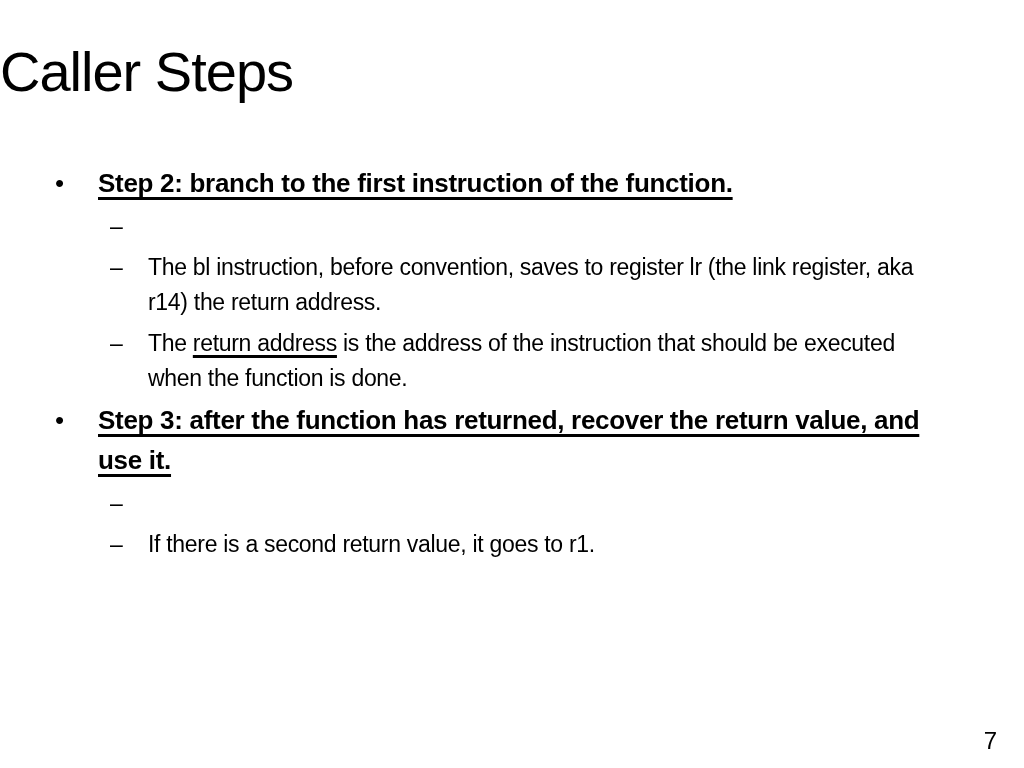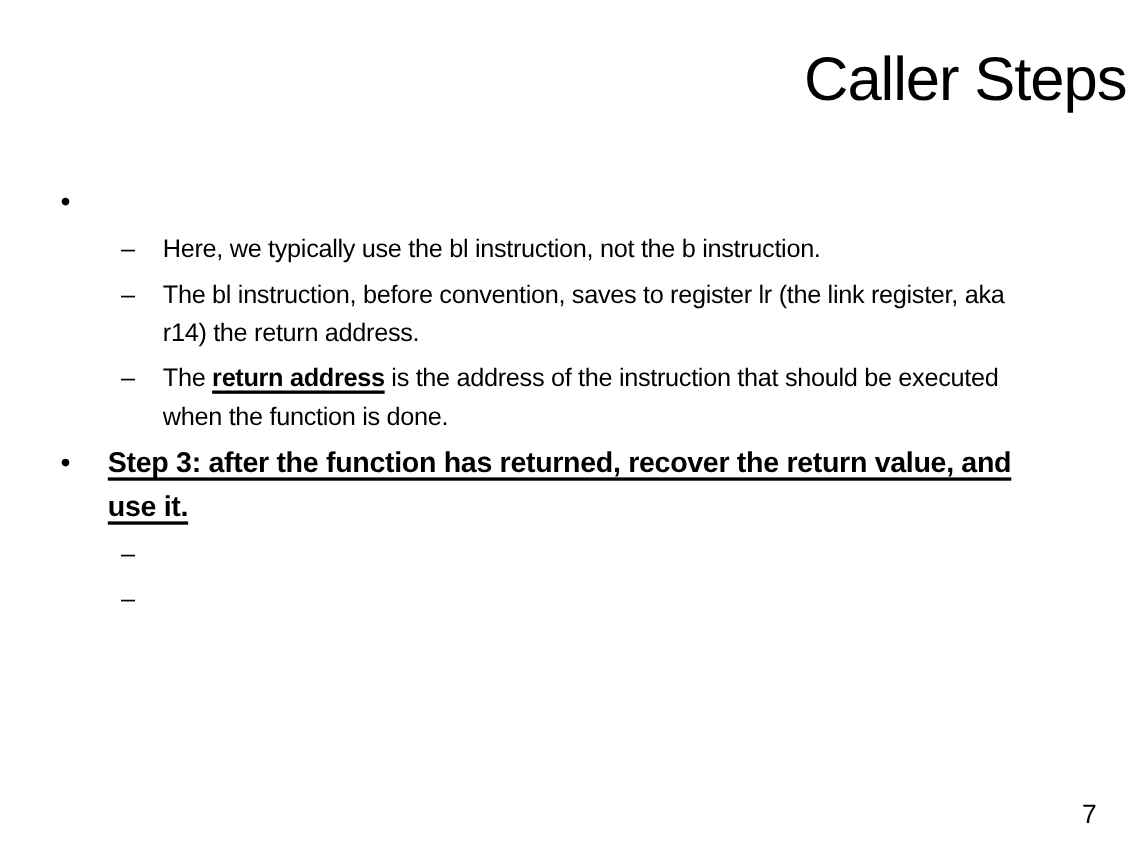--- a/index.html
+++ b/index.html
@@ -8,21 +8,21 @@
     background: #ffffff;
     color: #000000;
     font-family: "Liberation Sans", sans-serif;
     position: relative;
     overflow: hidden;
   }
   .slide { position: absolute; inset: 0; }
   .title {
     position: absolute;
     top: 36px; left: 0; width: 100%;
-    text-align: right;
+    text-align: left;
     font-size: 56px;
     line-height: 72px;
     font-weight: 400;
     letter-spacing: -1px;
   }
   .content {
     position: absolute;
     top: 163px; left: 55px; right: 40px;
   }
   .l1 {
@@ -49,21 +49,21 @@
     font-size: 23px;
     font-weight: 400;
     line-height: 35px;
     margin-left: 55px;
     margin-top: 6px;
     letter-spacing: -0.3px;
   }
   .l2 .marker { flex: 0 0 38px; width: 38px; }
   .l2 .text { max-width: 790px; }
   .term {
-    font-weight: 700;
+    font-weight: 400;
     text-decoration: underline;
     text-decoration-thickness: 3px;
     text-underline-offset: 4px;
   }
   .page-number {
     position: absolute;
     right: 27px; bottom: 13px;
     font-size: 24px;
     line-height: 28px;
   }
@@ -72,25 +72,25 @@
 <body>
 
 <div class="slide">
 
   <div class="title">Caller Steps</div>
 
   <div class="content">
 
     <div class="l1">
       <span class="marker">•</span>
+      <span class="text">Step 2: branch to the first instruction of the function.</span>
     </div>
 
     <div class="l2">
       <span class="marker">–</span>
-      <span class="text">Here, we typically use the bl instruction, not the b instruction.</span>
     </div>
 
     <div class="l2">
       <span class="marker">–</span>
       <span class="text">The bl instruction, before convention, saves to register lr (the link register, aka r14) the return address.</span>
     </div>
 
     <div class="l2">
       <span class="marker">–</span>
       <span class="text"><span>The </span><span class="term">return address</span><span> is the address of the instruction that should be executed when the function is done.</span></span>
@@ -100,19 +100,20 @@
       <span class="marker">•</span>
       <span class="text">Step 3: after the function has returned, recover the return value, and use it.</span>
     </div>
 
     <div class="l2">
       <span class="marker">–</span>
     </div>
 
     <div class="l2">
       <span class="marker">–</span>
+      <span class="text">If there is a second return value, it goes to r1.</span>
     </div>
 
   </div>
 
   <div class="page-number">7</div>
 
 </div>
 
 </body></html>

